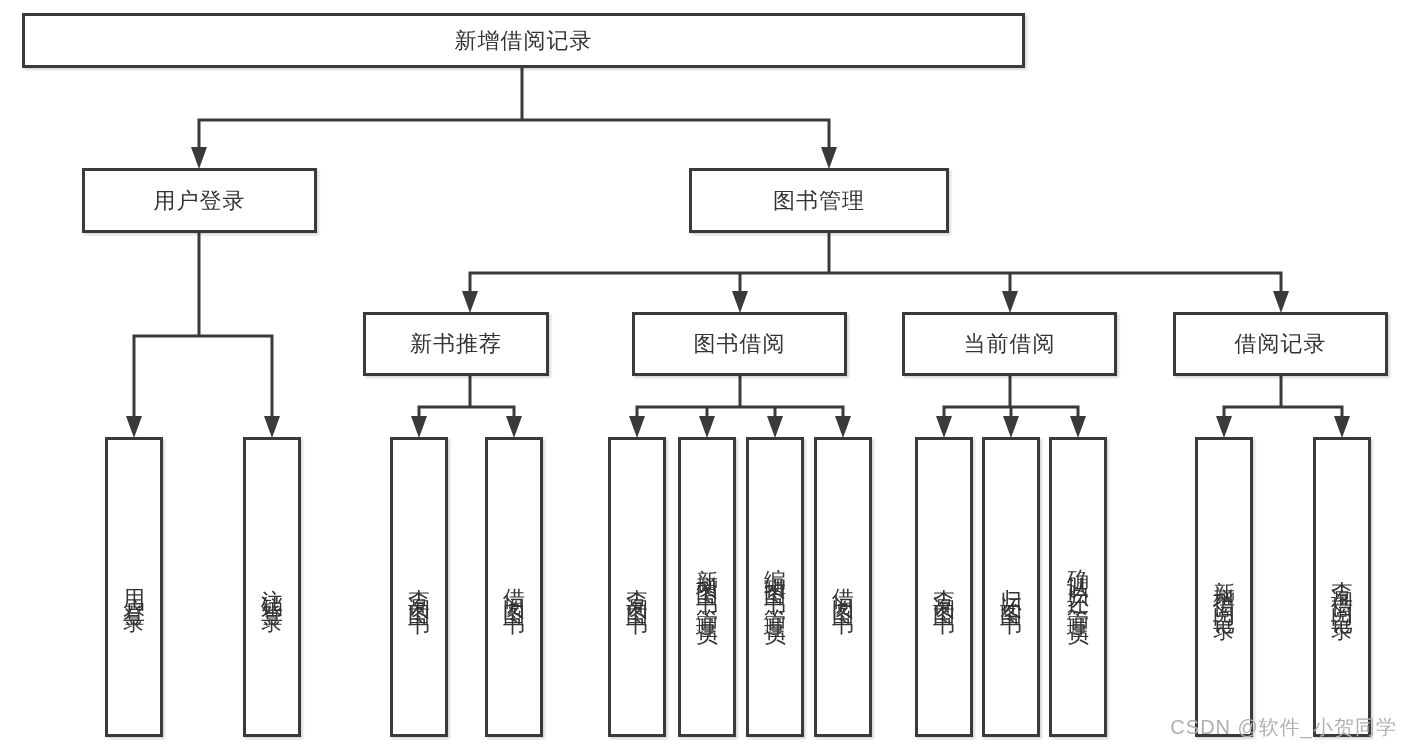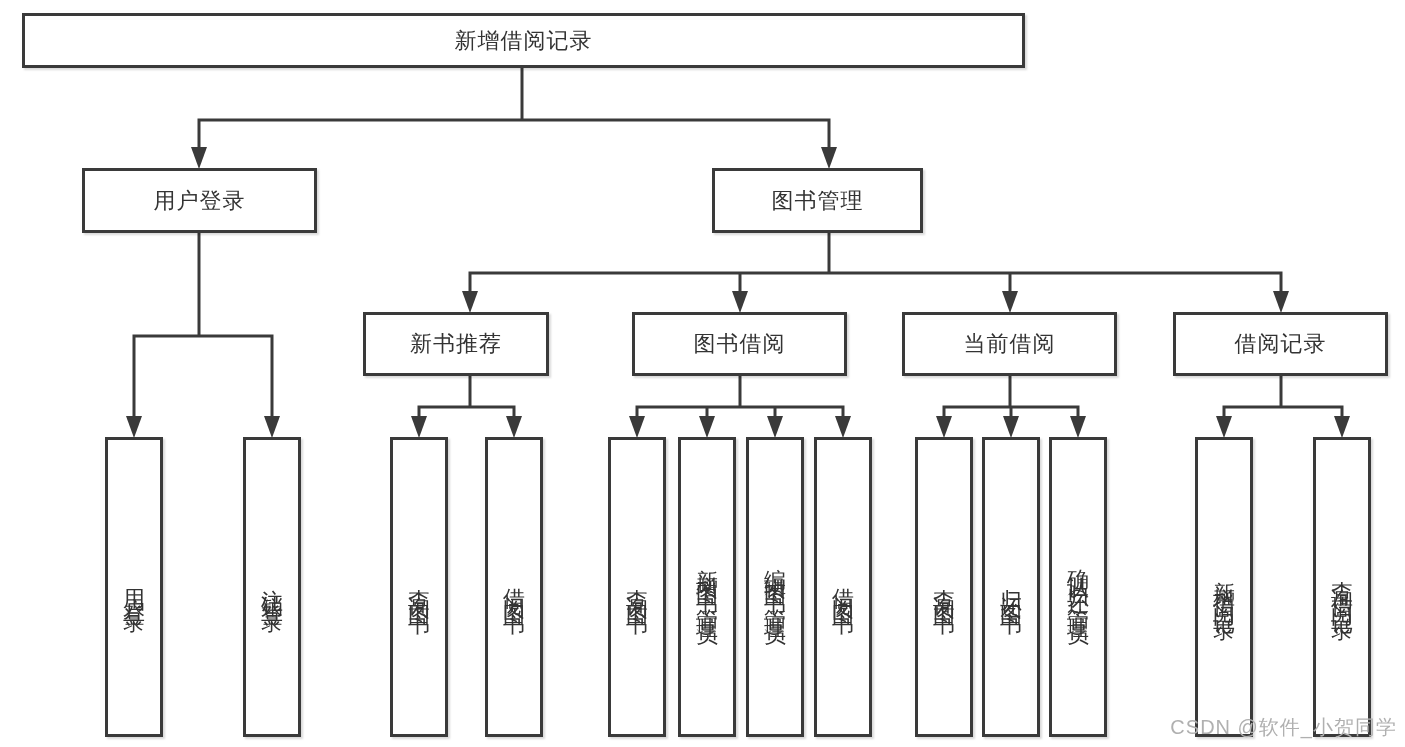--- a/index.html
+++ b/index.html
@@ -103,21 +103,21 @@
     <polygon points="1334,416 1350,416 1342,438"></polygon>
   </svg>
 
   <div class="node h" style="left:22px;top:13px;width:1003px;height:55px">
     <span>新增借阅记录</span>
   </div>
 
   <div class="node h" style="left:82px;top:168px;width:235px;height:65px">
     <span>用户登录</span>
   </div>
-  <div class="node h" style="left:712px;top:168px;width:211px;height:65px">
+  <div class="node h" style="left:689px;top:168px;width:260px;height:65px">
     <span>图书管理</span>
   </div>
 
   <div class="node h" style="left:363px;top:312px;width:186px;height:64px">
     <span>新书推荐</span>
   </div>
   <div class="node h" style="left:632px;top:312px;width:215px;height:64px">
     <span>图书借阅</span>
   </div>
   <div class="node h" style="left:902px;top:312px;width:215px;height:64px">

